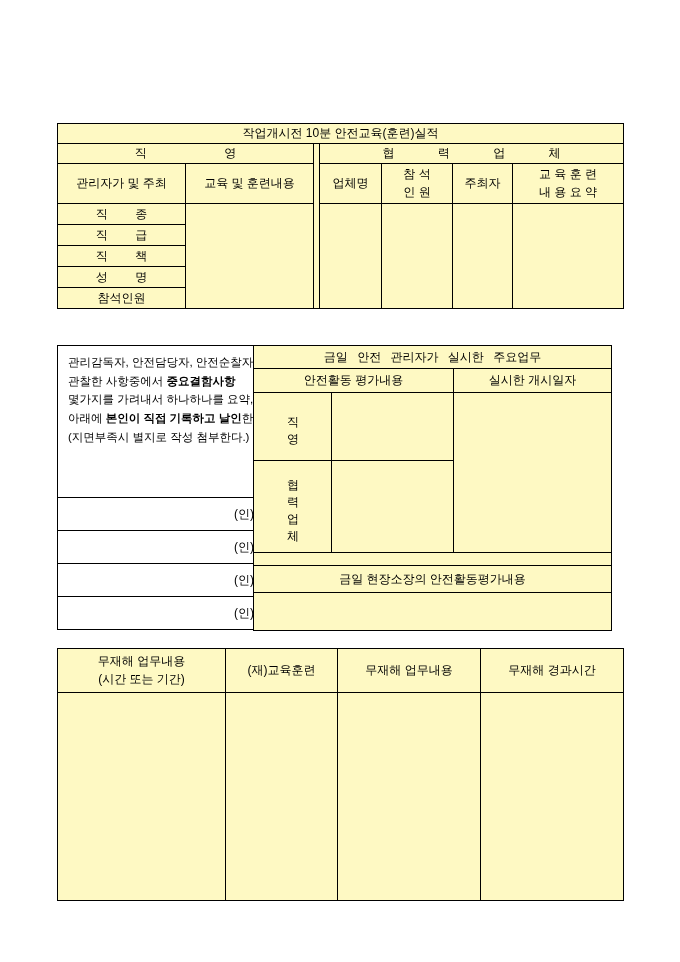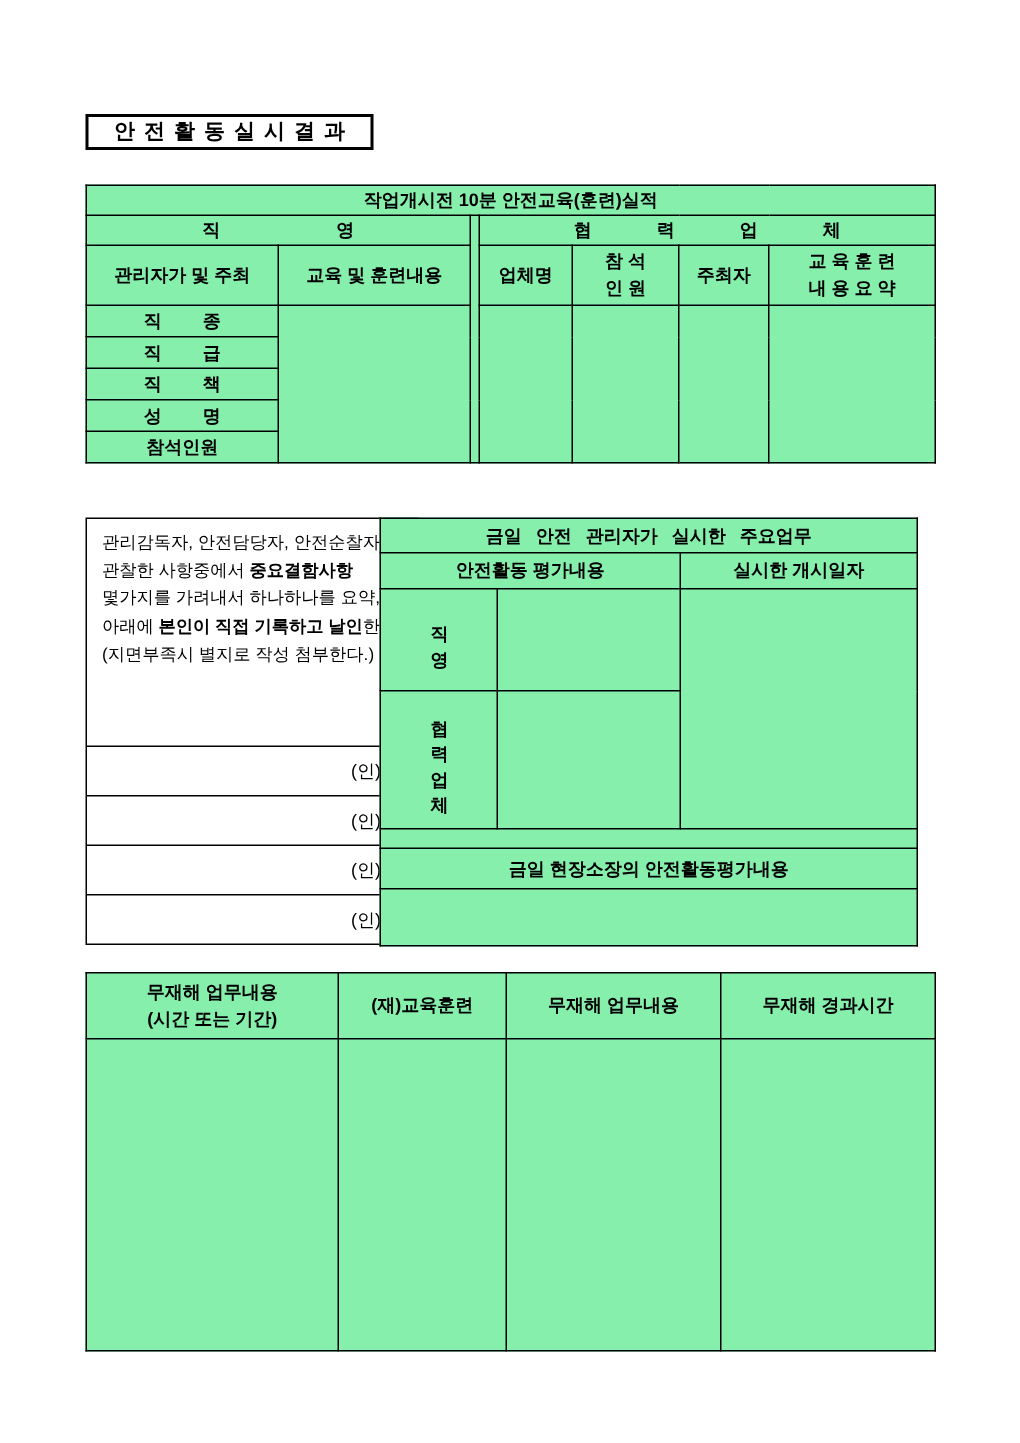--- a/index.html
+++ b/index.html
@@ -12,21 +12,21 @@
 
   
   .title-box{
     position:absolute; left:57px; top:76px; width:192px; height:24px;
     border:2px solid #000; display:flex; align-items:center; justify-content:center;
     font-weight:bold; font-size:14px; letter-spacing:6px; padding-left:6px;
   }
 
   
   table.form-table{
-    position:absolute; border-collapse:collapse; table-layout:fixed; background:#86efac;font-weight:bold;
+    position:absolute; border-collapse:collapse; table-layout:fixed; background:#fef9c3;
   }
   table.form-table td{
     border:1px solid #000; font-size:12px; text-align:center;
     vertical-align:middle; padding:0 2px; overflow:hidden;
   }
   .pre{ white-space:pre-line; line-height:1.45; }
 
   
   .rh13 td{ height:13px; } .rh20 td{ height:20px; } .rh21 td{ height:21px; }
   .rh23 td{ height:23px; } .rh24 td{ height:24px; } .rh27 td{ height:27px; }
@@ -66,23 +66,20 @@
   .left-head{ text-align:left; padding-left:8px; }
 
   
   .record{ left:57px; top:648px; width:566px; }
 </style>
 </head>
 <body>
 
 <div class="page">
 
-  <div class="title-box">
-    <span>안전활동실시결과</span>
-  </div>
 
   <table class="form-table education">
     <colgroup>
       <col style="width:128px">
         <col style="width:128px">
         <col style="width:6px">
       <col style="width:62px">
         <col style="width:71px">
         <col style="width:60px">
         <col style="width:111px">

